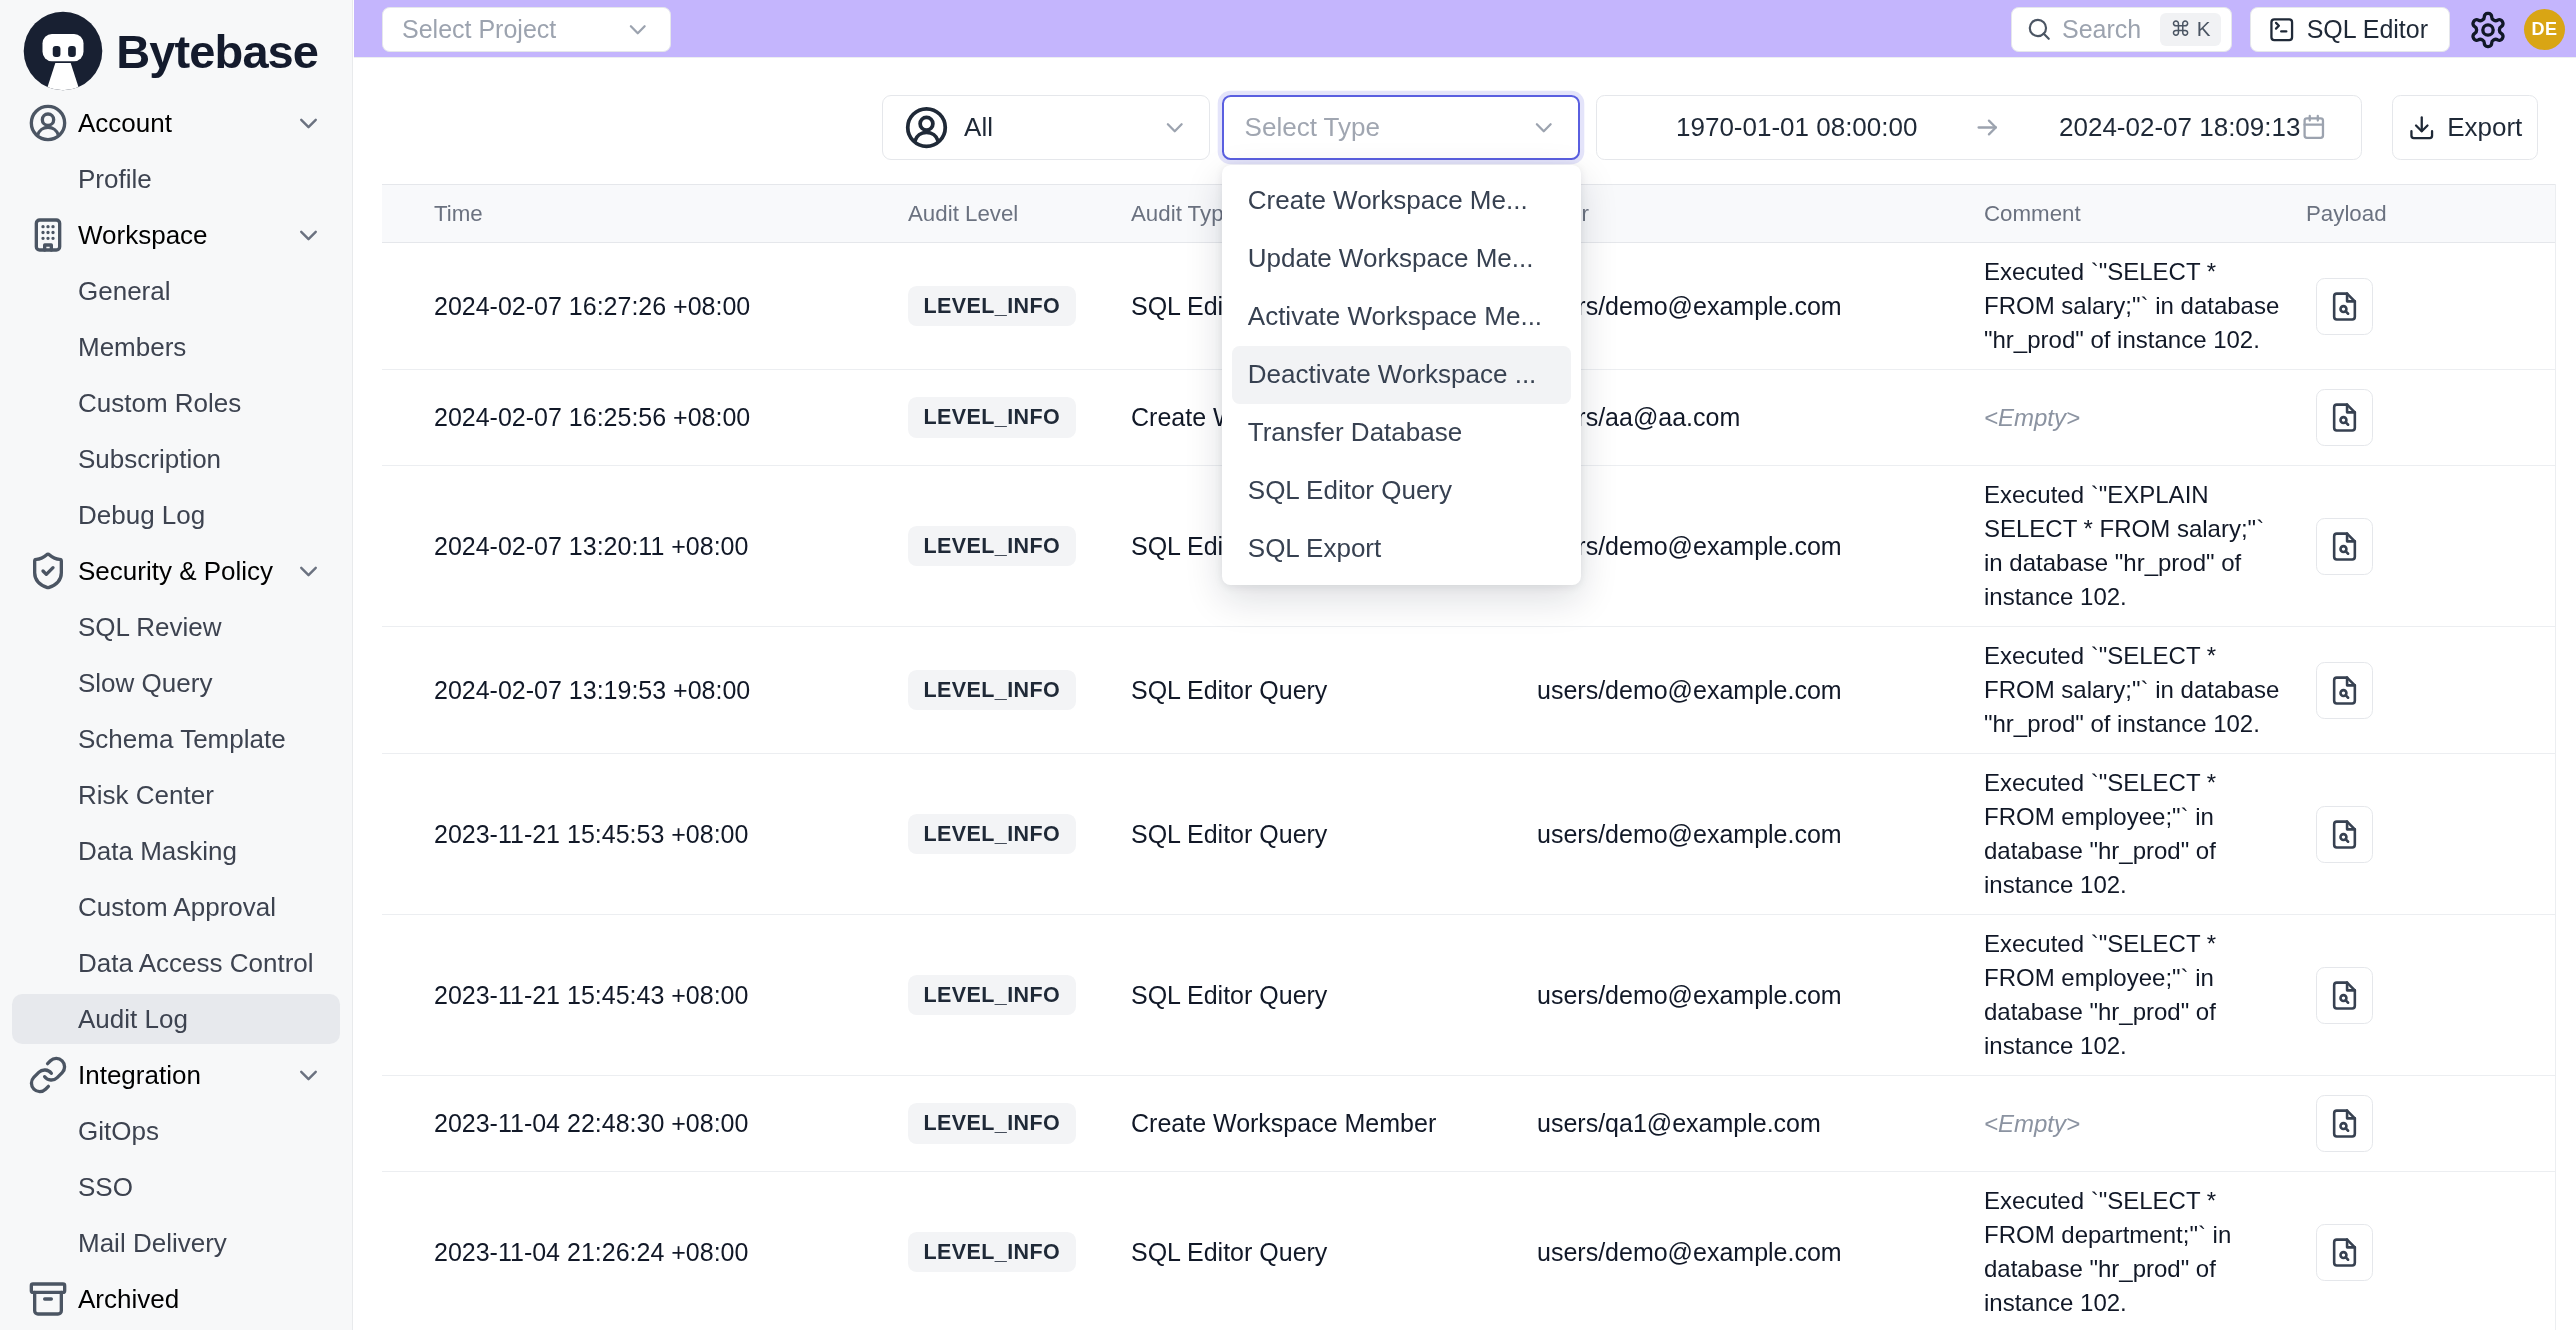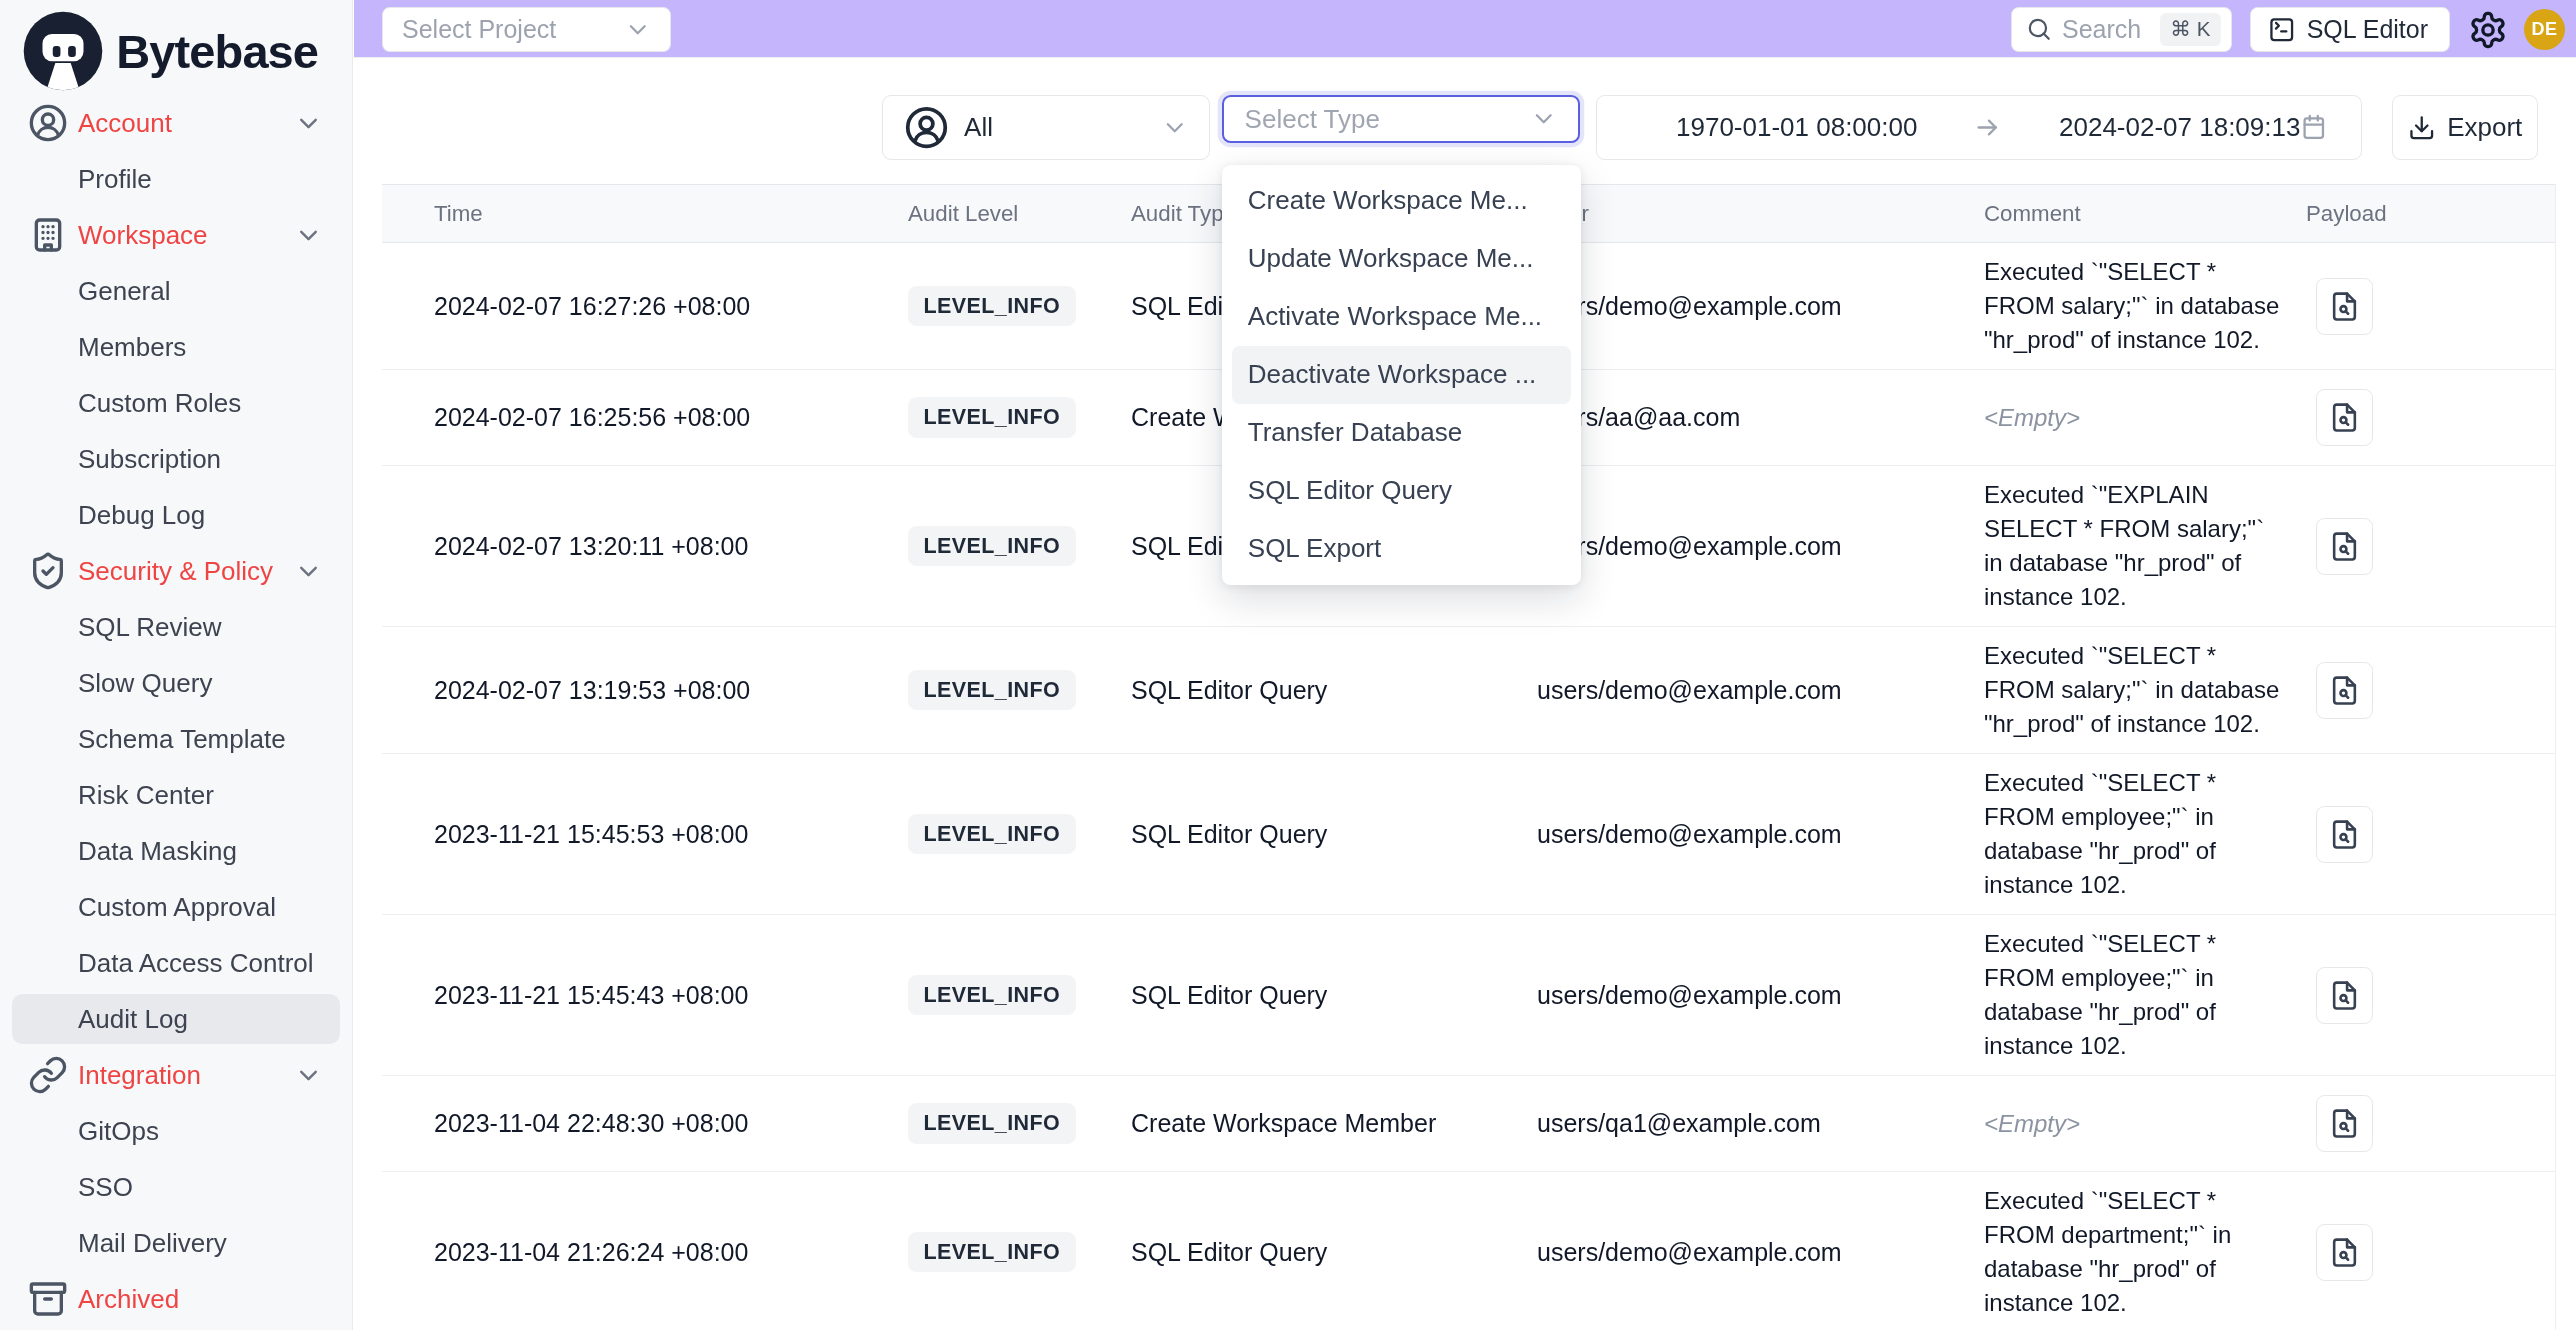--- a/index.html
+++ b/index.html
@@ -11,21 +11,21 @@
   #sidebar { position:absolute; left:0; top:0; width:353px; height:1330px;
     background:#f7f8f9; border-right:1.3px solid #e8eaec; }
   #logo { position:absolute; left:22.3px; top:10.3px; display:flex; align-items:center; gap:12px; }
   #logo .mascot { width:82px; height:82px; }
   #brand { font-size:47px; font-weight:bold; color:#141b2d; letter-spacing:-0.9px; }
   #nav { position:absolute; left:0; top:95px; right:0; }
   .nav-row { position:relative; height:56px; display:flex; align-items:center; cursor:pointer; }
   .nav-row .gicon { position:absolute; left:28px; width:40px; height:40px; color:#4b5563; }
   .nav-row .gicon svg { width:40px; height:40px; display:block; }
   .nav-row .lbl { position:absolute; left:78px; font-size:26px; color:#3d4350; white-space:nowrap; }
-  .nav-row.group .lbl { font-weight:500; color:#ef4444;text-align:right; }
+  .nav-row.group .lbl { font-weight:500; color:#000000;text-align:right; }
   .nav-row .chev { position:absolute; right:29px; width:29px; height:29px; color:#6b7280; }
   .nav-row .chev svg { width:29px; height:29px; display:block; }
   .nav-row.active::before { content:""; position:absolute; left:12px; right:12px; top:2.6px; bottom:2.6px;
     background:#e7e9ed; border-radius:10.3px; }
   .nav-row .lbl { z-index:1; }
 
   
   #topbar { position:absolute; left:354px; top:0; right:0; height:58px; background:#c4b5fd;
     border-bottom:1.3px solid #eceef1; }
   .ctl { border:1.7px solid #e5e7eb; border-radius:7.7px; background:#fff; display:flex; align-items:center; }
@@ -40,21 +40,21 @@
   #gear { position:absolute; left:2114px; top:9.5px; width:40px; height:40px; color:#111827; cursor:pointer; }
   #avatar { position:absolute; left:2170px; top:8.6px; width:41px; height:41px; border-radius:50%;
     background:#d9a514; color:#fff; font-size:18px; font-weight:bold; display:flex; align-items:center;
     justify-content:center; letter-spacing:0.4px; cursor:pointer; }
   .icn svg { display:block; }
 
   
   #actor-filter { position:absolute; left:882px; top:95px; width:328px; height:65px; padding:0 20.6px;
     gap:15.5px; border-radius:9px; }
   #actor-filter .val { font-size:26px; color:#1f2937; flex:1; }
-  #type-filter { position:absolute; left:1222px; top:95px; width:358px; height:48px; padding:0 20.6px;
+  #type-filter { position:absolute; left:1222px; top:95px; width:358px; height:65px; padding:0 20.6px;
     border-radius:8.6px; border:2.1px solid #5a5fe0; box-shadow:0 0 0 4.3px #e4e4fa; justify-content:space-between; }
   #type-filter .ph { font-size:26px; color:#a0a6b1; }
   #date-range { position:absolute; left:1596px; top:95px; width:766px; height:65px; border-radius:8.6px;
     padding:0 33px 0 79px; gap:0; }
   #date-range .dt { font-size:26px; color:#1f2937; white-space:nowrap; }
   #date-range .arr { width:31px; height:31px; color:#9ca3af; margin:0 57px; }
   #date-range .cal { width:31px; height:31px; color:#9ca3af; margin-left:auto; }
   #export-btn { position:absolute; left:2392px; top:95px; width:146px; height:65px; border-radius:8.6px;
     justify-content:center; gap:12px; cursor:pointer; }
   #export-btn .lbl { font-size:26px; color:#1f2937; }

